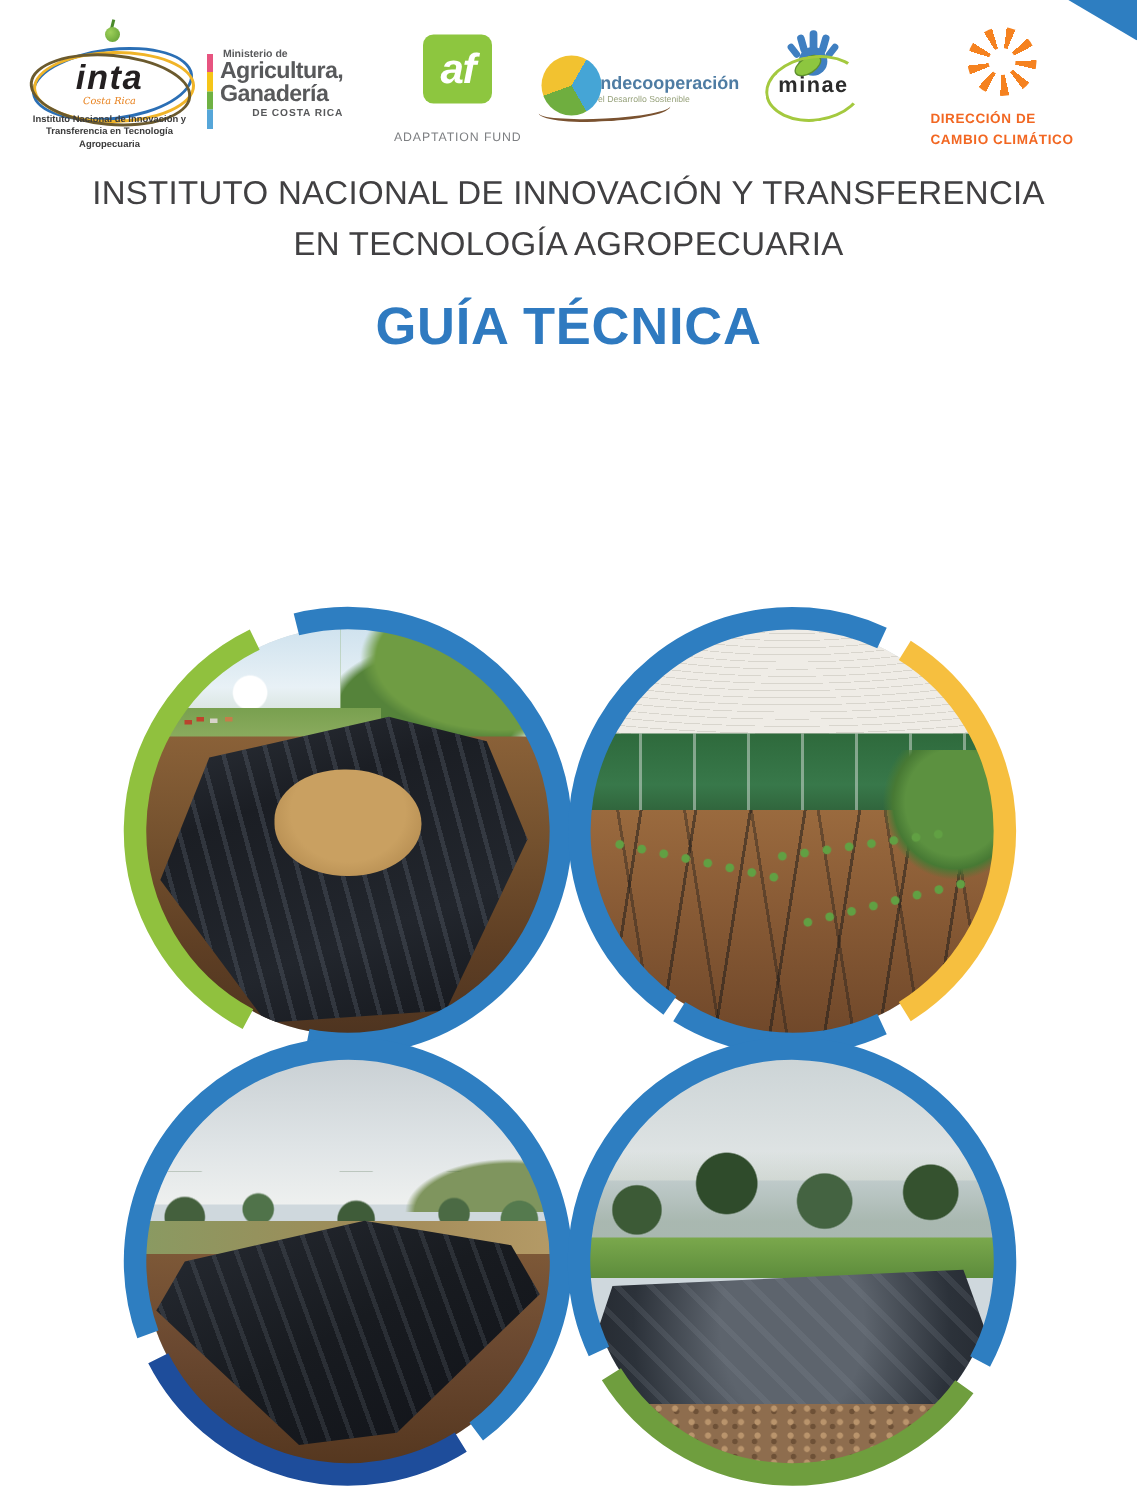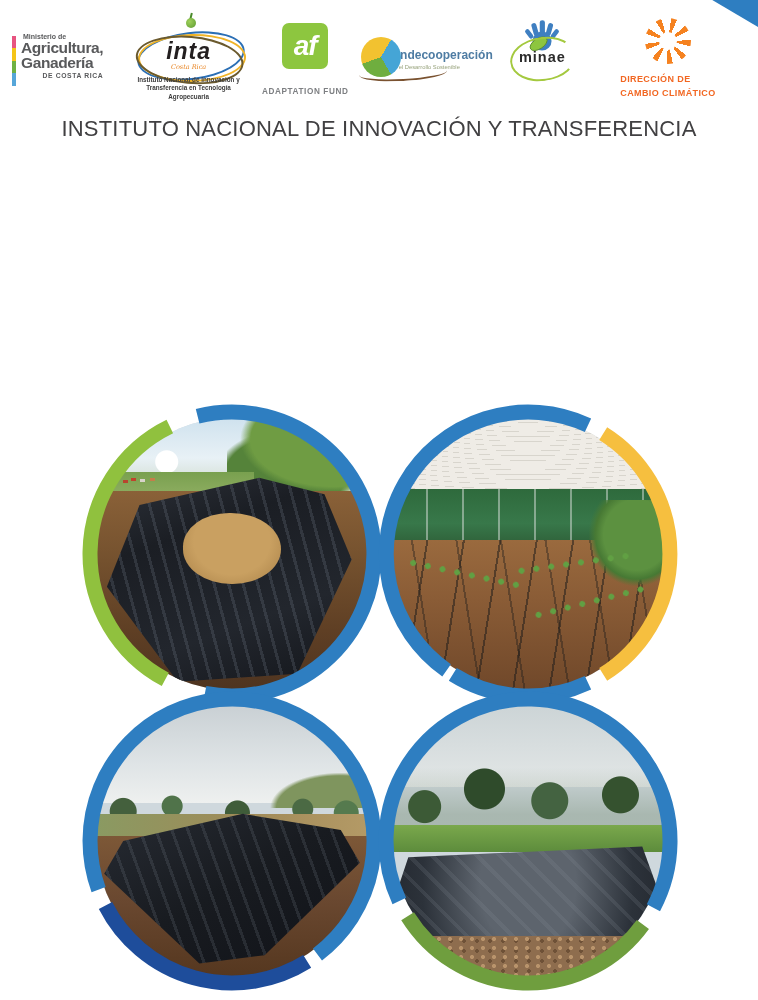--- a/index.html
+++ b/index.html
@@ -38,21 +38,21 @@
   .mag-text{display:flex;flex-direction:column;color:#58595b;}
   .mag-l1{font-size:7px;font-weight:700;margin-left:2px;}
   .mag-l2,.mag-l3{font-size:15.5px;font-weight:700;line-height:1.02;letter-spacing:-0.4px;}
   .mag-l4{font-size:6.8px;font-weight:700;letter-spacing:0.6px;text-align:right;margin-top:1px;}
 
   
   .logo-af{width:104px;}
   .af-square{width:46px;height:46px;border-radius:7px;background:#8dc63f;
     display:flex;align-items:center;justify-content:center;}
   .af-glyph{color:#fff;font-weight:700;font-style:italic;font-size:28px;letter-spacing:-1px;}
-  .af-label{margin-top:18px;font-size:8.2px;font-weight:700;color:#7d7f82;letter-spacing:0.6px;white-space:nowrap;}
+  .af-label{margin-top:18px;font-size:8.2px;font-weight:400;color:#7d7f82;letter-spacing:0.6px;white-space:nowrap;}
 
   
   .logo-fund{flex-direction:row;gap:7px;width:132px;align-items:center;}
   .fund-circle-wrap{position:relative;width:42px;height:48px;}
   .fund-circle{position:absolute;top:2px;left:0;width:40px;height:40px;border-radius:50%;
     background:conic-gradient(from 0deg,#f2c230 0 30deg,#45a5d6 30deg 150deg,#6fae3f 150deg 250deg,#f2c230 250deg 360deg);}
   .fund-swoosh{position:absolute;left:-2px;bottom:2px;width:88px;height:14px;
     border-bottom:2.5px solid #7a5230;border-radius:50%;transform:rotate(-3deg);}
   .fund-text{display:flex;flex-direction:column;}
   .fund-name{font-size:12px;font-weight:600;color:#4e7ca3;white-space:nowrap;}
@@ -171,46 +171,46 @@
 </style>
 </head>
 <body>
 
 <div class="page">
 
   <div class="corner-tri"></div>
 
   <div class="logo-bar">
 
-    <div class="logo logo-mag">
-      <div class="mag-bar">
-        <span style="background:#e75480"></span>
-        <span style="background:#f5c518"></span>
-        <span style="background:#6fb143"></span>
-        <span style="background:#56a6d9"></span>
-      </div>
-      <div class="mag-text">
-        <span class="mag-l1">Ministerio de</span>
-        <span class="mag-l2">Agricultura,</span>
-        <span class="mag-l3">Ganadería</span>
-        <span class="mag-l4">DE COSTA RICA</span>
-      </div>
-    </div>
-
     <div class="logo logo-inta">
       <div class="inta-ell inta-e1"></div>
       <div class="inta-ell inta-e2"></div>
       <div class="inta-ell inta-e3"></div>
       <div class="inta-stem"></div>
       <div class="inta-sprout"></div>
       <div class="inta-word">inta</div>
       <div class="inta-cr">Costa Rica</div>
       <div class="inta-cap">
         <span>Instituto Nacional de Innovación y</span>
         <span>Transferencia en Tecnología Agropecuaria</span>
+      </div>
+    </div>
+
+    <div class="logo logo-mag">
+      <div class="mag-bar">
+        <span style="background:#e75480"></span>
+        <span style="background:#f5c518"></span>
+        <span style="background:#6fb143"></span>
+        <span style="background:#56a6d9"></span>
+      </div>
+      <div class="mag-text">
+        <span class="mag-l1">Ministerio de</span>
+        <span class="mag-l2">Agricultura,</span>
+        <span class="mag-l3">Ganadería</span>
+        <span class="mag-l4">DE COSTA RICA</span>
       </div>
     </div>
 
     <div class="logo logo-af">
       <div class="af-square">
         <span class="af-glyph">af</span>
       </div>
       <div class="af-label">ADAPTATION FUND</div>
     </div>
 
@@ -246,22 +246,24 @@
       <div class="dcc-text">
         <span>DIRECCIÓN DE</span>
         <span>CAMBIO CLIMÁTICO</span>
       </div>
     </div>
 
   </div>
 
   <div class="institute">
     <span>INSTITUTO NACIONAL DE INNOVACIÓN Y TRANSFERENCIA</span>
-  </div>
-
+    <span>EN TECNOLOGÍA AGROPECUARIA</span>
+  </div>
+
+  <div class="guide-title">GUÍA TÉCNICA</div>
 
 
   <div class="circle c-tl">
     <div class="photo" title="Reservorio revestido con plástico negro con agua color café">
       <div class="p1-sky"></div>
       <div class="p1-crops"></div>
       <div class="p1-field"></div>
       <div class="p1-houses"></div>
       <div class="p1-soil"></div>
       <div class="p1-pit"></div>

